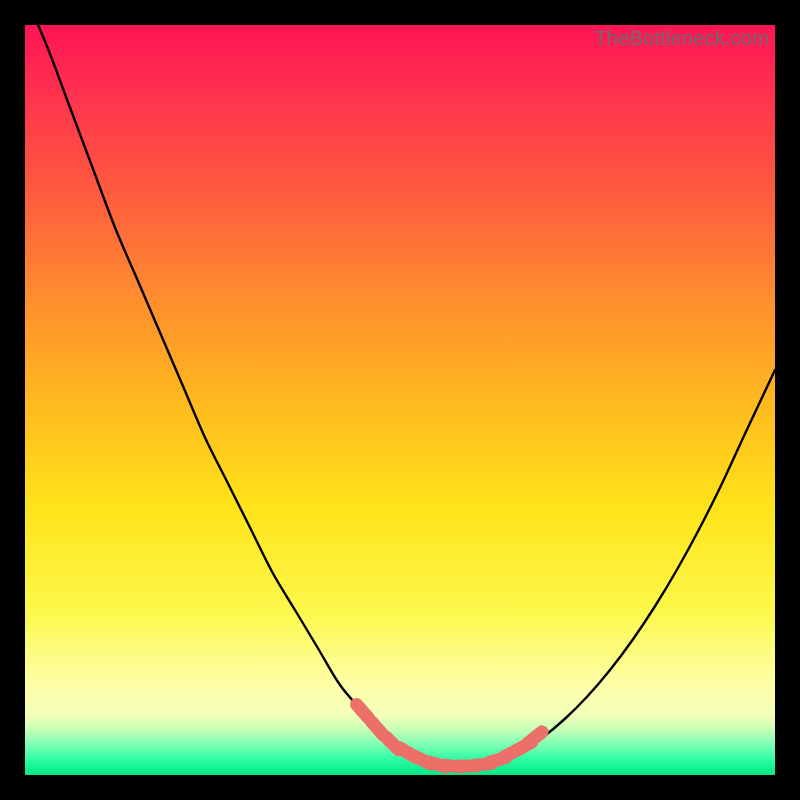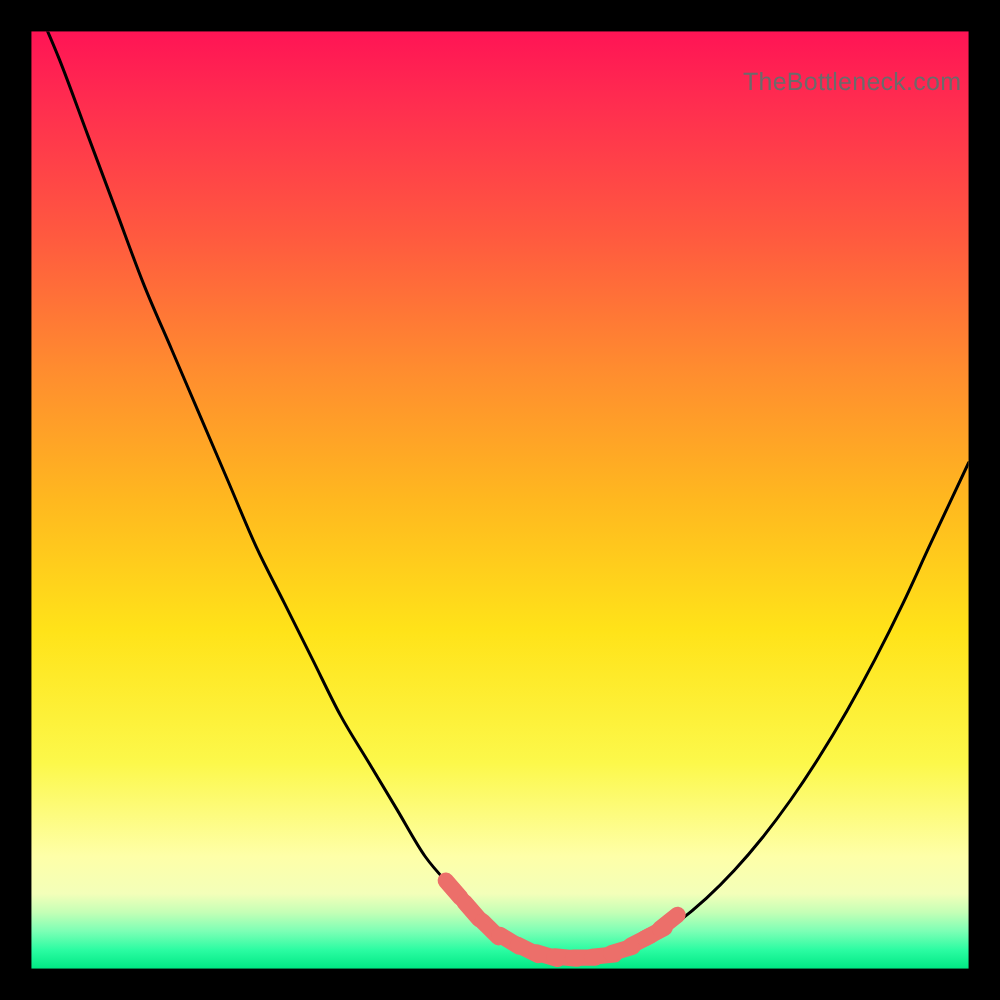--- a/index.html
+++ b/index.html
@@ -51,21 +51,20 @@
   }
   .watermark {
     position: absolute;
     top: 2px;
     right: 6px;
     color: #6b6b6b;
     font-size: 20px;
     letter-spacing: 0.2px;
     user-select: none;
     pointer-events: none;
-    margin-top: 28px;
   }
 </style>
 </head>
 <body>
 
 <div class="frame">
   <div class="plot">
     <div class="gradient"></div>
     <svg class="curve-layer" viewBox="0 0 750 750" preserveAspectRatio="none">
       <g id="curve-group">

